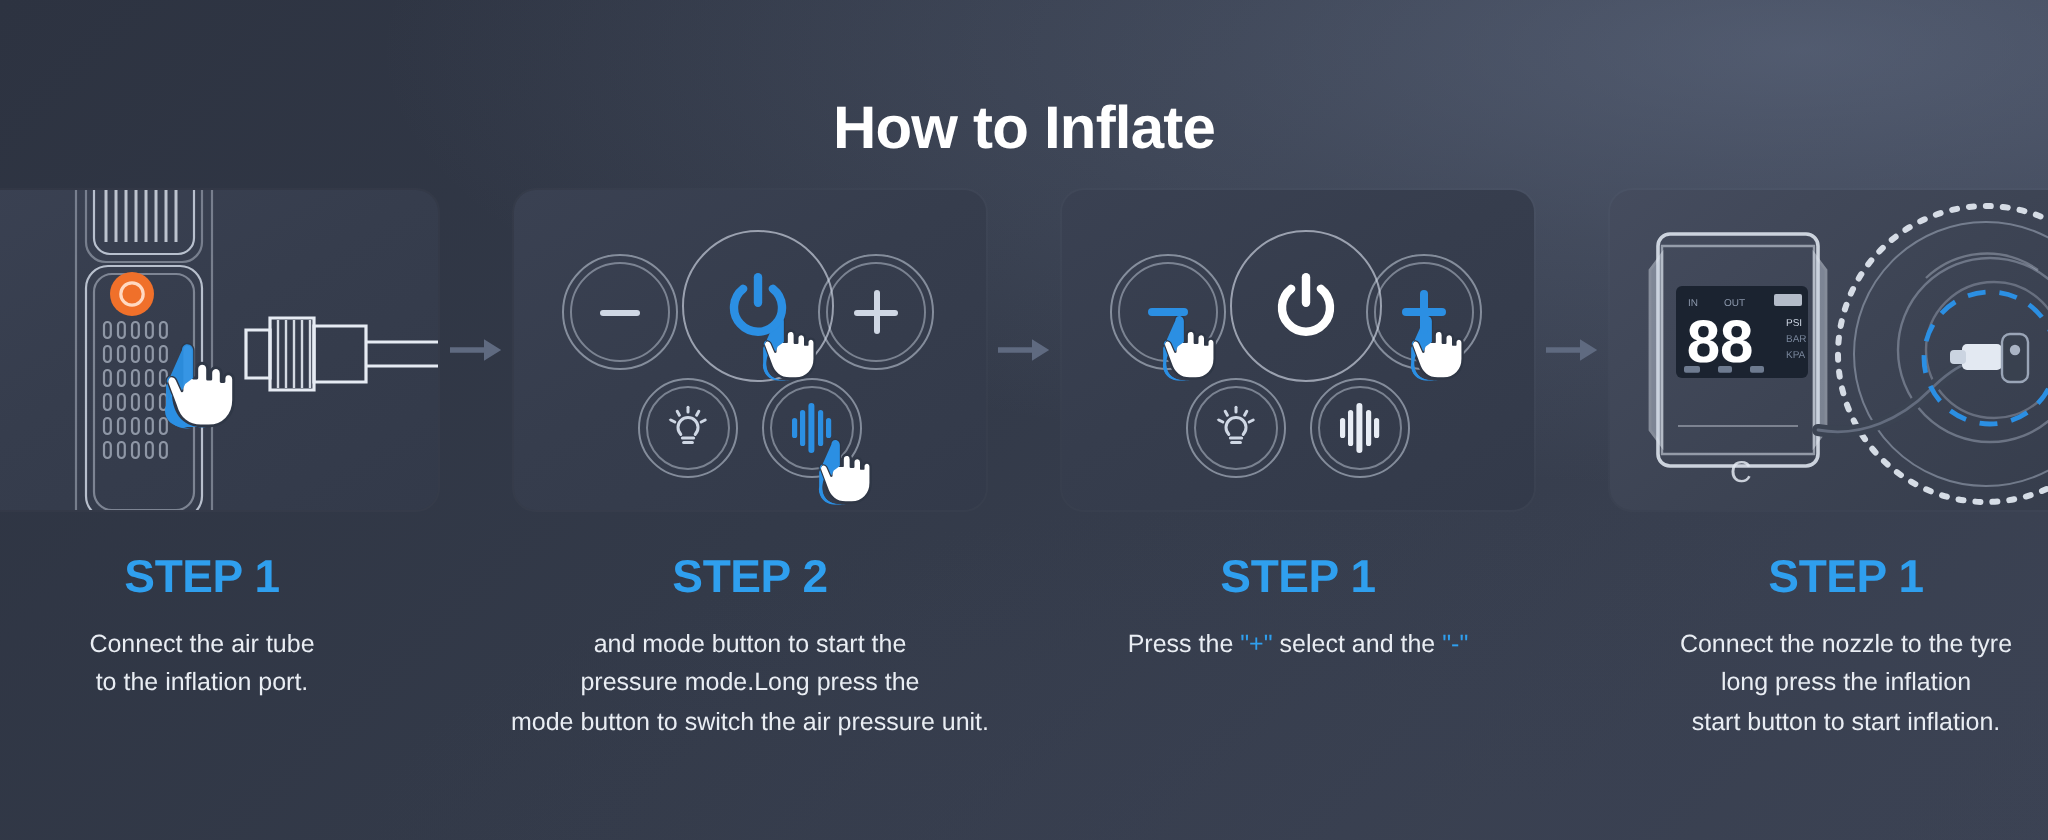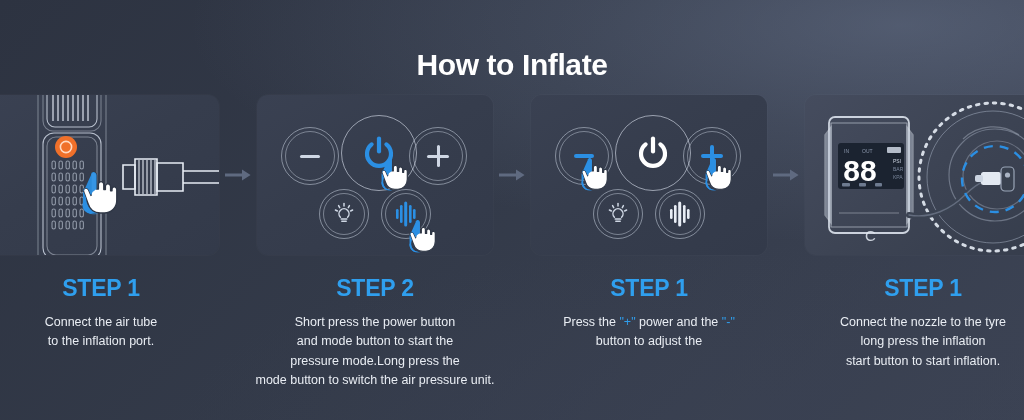--- a/index.html
+++ b/index.html
@@ -311,21 +311,20 @@
           <svg class="hand" style="left:148px; top:124px;" width="32" height="34" viewBox="0 0 42 44">
             <path d="M14 4 C14 1.8 16 0.4 17.8 1.4 C19 2 19.6 3.2 19.6 4.4 L19.6 18 L21.4 18 L21.4 13.4 C21.4 11.4 23.2 10.2 25 10.8 C26.2 11.2 26.8 12.3 26.8 13.6 L26.8 18.6 L28.4 18.6 L28.4 15.4 C28.4 13.5 30.2 12.4 31.9 13 C33 13.4 33.6 14.4 33.6 15.6 L33.6 19.8 L35 19.8 L35 18.2 C35 16.4 36.8 15.4 38.3 16.1 C39.3 16.6 39.8 17.5 39.8 18.6 L39.8 29 C39.8 36.5 34.6 42 27.4 42 L23.4 42 C17 42 12.6 38 11 32.4 L6.6 20.6 C5.9 18.6 7.3 16.7 9.3 17 C10.3 17.2 11.1 17.9 11.5 18.8 L14 24.4 Z" fill="#ffffff" stroke="#2f3746" stroke-width="1.6" stroke-linejoin="round"></path>
             <path d="M8.5 27 C7.4 31 7.5 36.4 10.6 39.8 C13.8 43.2 19 43.6 23.6 43.2 L16 43.4 C10.2 43.4 5.8 38.8 5.8 33 Z" fill="#2b8fe3"></path>
             <path d="M14 4 C14 1.8 16 0.4 17.8 1.4 C19 2 19.6 3.2 19.6 4.4 L19.6 18 L15.6 21 L14 24.4 L11.5 18.8 C11.1 17.9 10.3 17.2 9.3 17 C7.3 16.7 5.9 18.6 6.6 20.6 L9 27 C7.6 31 7.5 36 10.5 39.5 C13.6 43 18 43.5 22 43.2 L16 43.2 C10.4 43.2 6 38.6 6 33 L6 22 Z" fill="#2b8fe3"></path>
           </svg>
         </div>
       </div>
 
       <div class="step-label">STEP 2</div>
       <div class="step-desc">
-        <div>Short press the power button</div>
         <div>and mode button to start the</div>
         <div>pressure mode.Long press the</div>
         <div>mode button to switch the air pressure unit.</div>
       </div>
     </div>
 
     <div class="arrow">
       <svg width="26" height="12" viewBox="0 0 26 12">
         <path d="M0 4.6 H17 V0.6 L25.6 6 L17 11.4 V7.4 H0 Z" fill="#5f6a80"></path>
       </svg>
@@ -406,22 +405,21 @@
           <svg class="hand" style="left:170px; top:62px;" width="32" height="34" viewBox="0 0 42 44">
             <path d="M14 4 C14 1.8 16 0.4 17.8 1.4 C19 2 19.6 3.2 19.6 4.4 L19.6 18 L21.4 18 L21.4 13.4 C21.4 11.4 23.2 10.2 25 10.8 C26.2 11.2 26.8 12.3 26.8 13.6 L26.8 18.6 L28.4 18.6 L28.4 15.4 C28.4 13.5 30.2 12.4 31.9 13 C33 13.4 33.6 14.4 33.6 15.6 L33.6 19.8 L35 19.8 L35 18.2 C35 16.4 36.8 15.4 38.3 16.1 C39.3 16.6 39.8 17.5 39.8 18.6 L39.8 29 C39.8 36.5 34.6 42 27.4 42 L23.4 42 C17 42 12.6 38 11 32.4 L6.6 20.6 C5.9 18.6 7.3 16.7 9.3 17 C10.3 17.2 11.1 17.9 11.5 18.8 L14 24.4 Z" fill="#ffffff" stroke="#2f3746" stroke-width="1.6" stroke-linejoin="round"></path>
             <path d="M8.5 27 C7.4 31 7.5 36.4 10.6 39.8 C13.8 43.2 19 43.6 23.6 43.2 L16 43.4 C10.2 43.4 5.8 38.8 5.8 33 Z" fill="#2b8fe3"></path>
             <path d="M14 4 C14 1.8 16 0.4 17.8 1.4 C19 2 19.6 3.2 19.6 4.4 L19.6 18 L15.6 21 L14 24.4 L11.5 18.8 C11.1 17.9 10.3 17.2 9.3 17 C7.3 16.7 5.9 18.6 6.6 20.6 L9 27 C7.6 31 7.5 36 10.5 39.5 C13.6 43 18 43.5 22 43.2 L16 43.2 C10.4 43.2 6 38.6 6 33 L6 22 Z" fill="#2b8fe3"></path>
           </svg>
         </div>
       </div>
 
       <div class="step-label">STEP 1</div>
       <div class="step-desc">
-        <div><span>Press the </span><span class="hl">"+"</span><span> power and the </span><span class="hl">"-"</span></div>
-        <div>button to adjust the</div>
+        <div><span>Press the </span><span class="hl">"+"</span><span> select and the </span><span class="hl">"-"</span></div>
       </div>
     </div>
 
     <div class="arrow">
       <svg width="26" height="12" viewBox="0 0 26 12">
         <path d="M0 4.6 H17 V0.6 L25.6 6 L17 11.4 V7.4 H0 Z" fill="#5f6a80"></path>
       </svg>
     </div>
 
     <div class="step">

